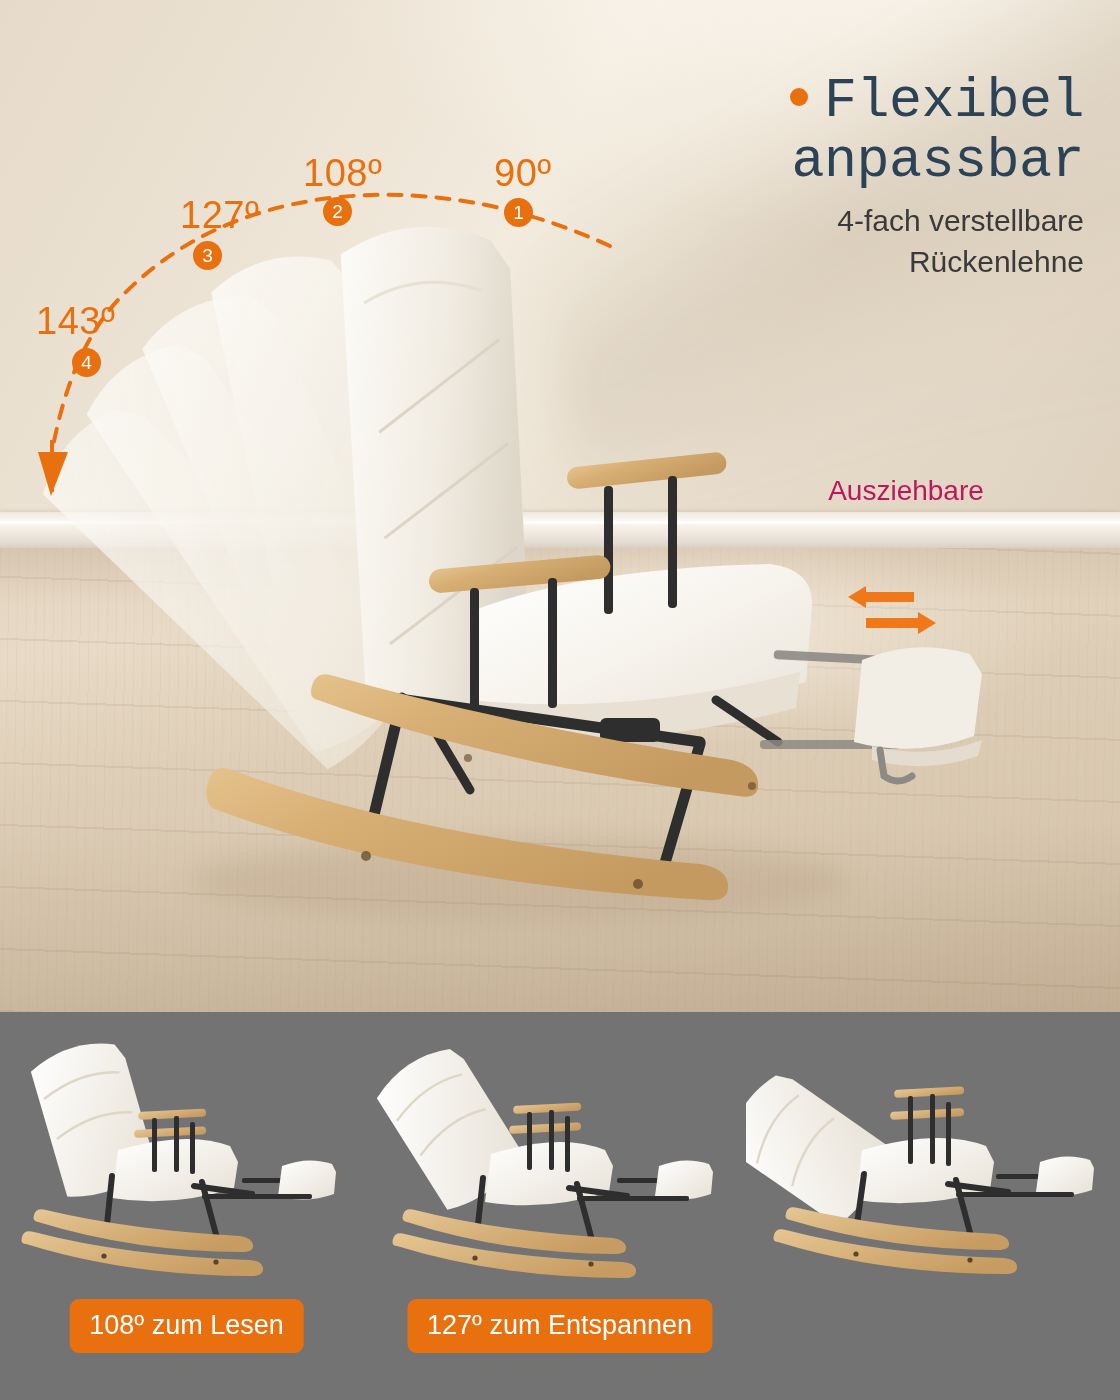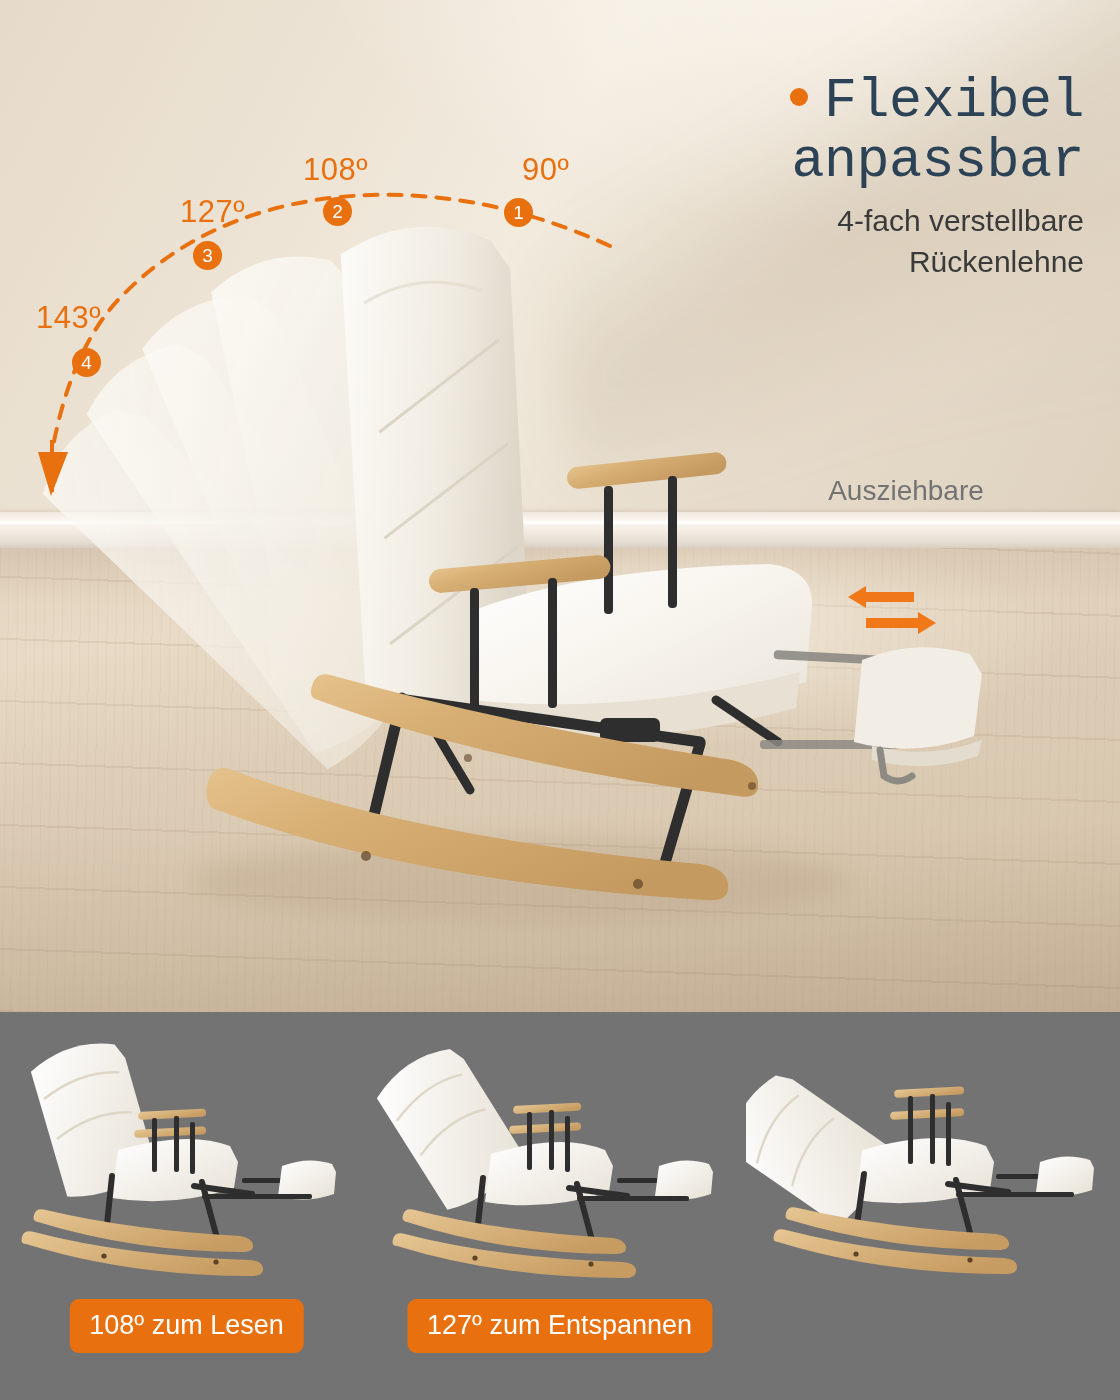--- a/index.html
+++ b/index.html
@@ -74,30 +74,30 @@
   .headline .dot {
     display:inline-block; width:18px; height:18px; border-radius:50%;
     background:#e8700f; vertical-align:middle; margin-right:16px; margin-bottom:9px;
   }
   .subline {
     margin-top:8px; color:#3a3a3a; font-size:30px; line-height:41px; font-weight:300;
   }
 
   
   #footrest-callout { position:absolute; left:786px; top:472px; width:240px; text-align:center; }
-  #footrest-callout .fr-line { color:#737373; font-size:28px; line-height:38px; font-weight:300; }
+  #footrest-callout .fr-line { color:#be185d; font-size:28px; line-height:38px; font-weight:300; }
 
   .arrow-wrap { position:absolute; }
   #arrow-left  { left:848px; top:586px; }
   #arrow-right { left:866px; top:612px; }
 
   
   #arc-svg { position:absolute; left:0; top:0; width:1120px; height:1012px; pointer-events:none; }
   .angle-label {
-    position:absolute; color:#e8700f; font-size:31px; font-weight:400; letter-spacing:.5px;
+    position:absolute; color:#e8700f; font-size:38px; font-weight:400; letter-spacing:.5px;
     white-space:nowrap;
   }
   .marker {
     position:absolute; width:29px; height:29px; border-radius:50%;
     background:#e8700f; color:#fff;
     font-size:19px; line-height:29px; text-align:center; font-weight:400;
   }
 
   
   #chair-hero { position:absolute; left:0; top:0; width:1120px; height:1012px; }
@@ -224,21 +224,21 @@
         <circle cx="752" cy="786" r="4" fill="#5f4326" opacity="0.6"></circle>
       </g>
     </svg>
 
     <svg id="arc-svg" viewBox="0 0 1120 1012">
       <path d="M610 246 Q470 182 330 198 Q200 214 118 300 Q70 352 52 452" fill="none" stroke="#e8700f" stroke-width="4" stroke-dasharray="13 11" stroke-linecap="round"></path>
       <path d="M52 440 L52 492" fill="none" stroke="#e8700f" stroke-width="4" stroke-dasharray="13 11"></path>
       <polygon points="38,452 68,452 51,496" fill="#e8700f"></polygon>
     </svg>
 
-    <div class="angle-label" style="left:522px; top:152px;">90º</div>
+    <div class="angle-label" style="left:494px; top:152px;">90º</div>
     <div class="marker" style="left:504px; top:198px;">1</div>
 
     <div class="angle-label" style="left:303px; top:152px;">108º</div>
     <div class="marker" style="left:323px; top:197px;">2</div>
 
     <div class="angle-label" style="left:180px; top:194px;">127º</div>
     <div class="marker" style="left:193px; top:241px;">3</div>
 
     <div class="angle-label" style="left:36px; top:300px;">143º</div>
     <div class="marker" style="left:72px; top:348px;">4</div>

